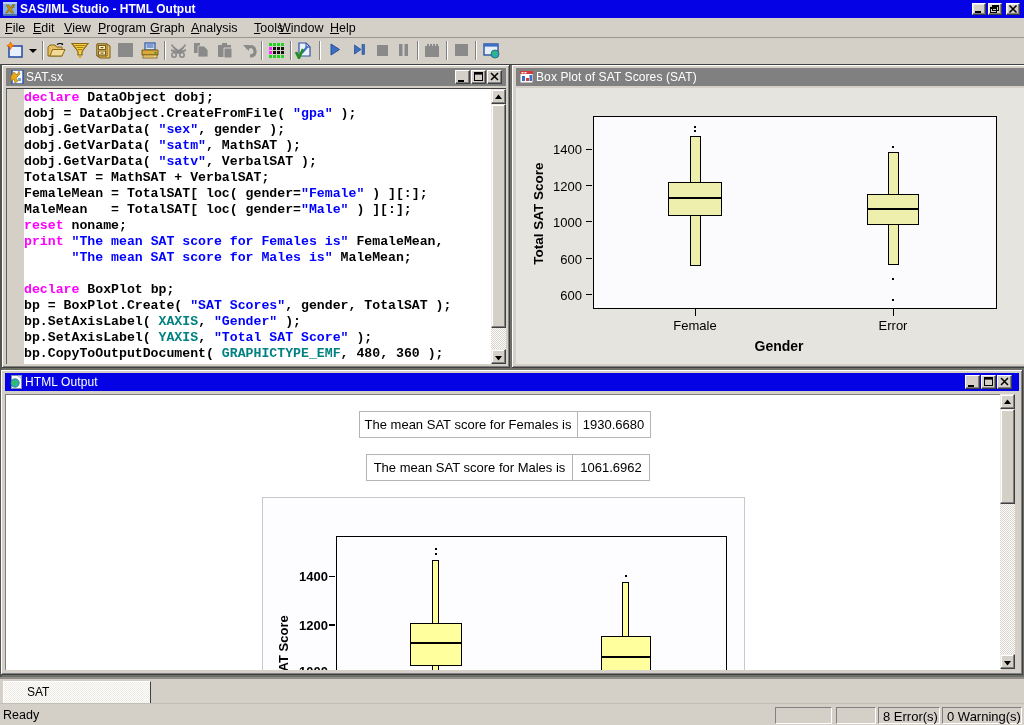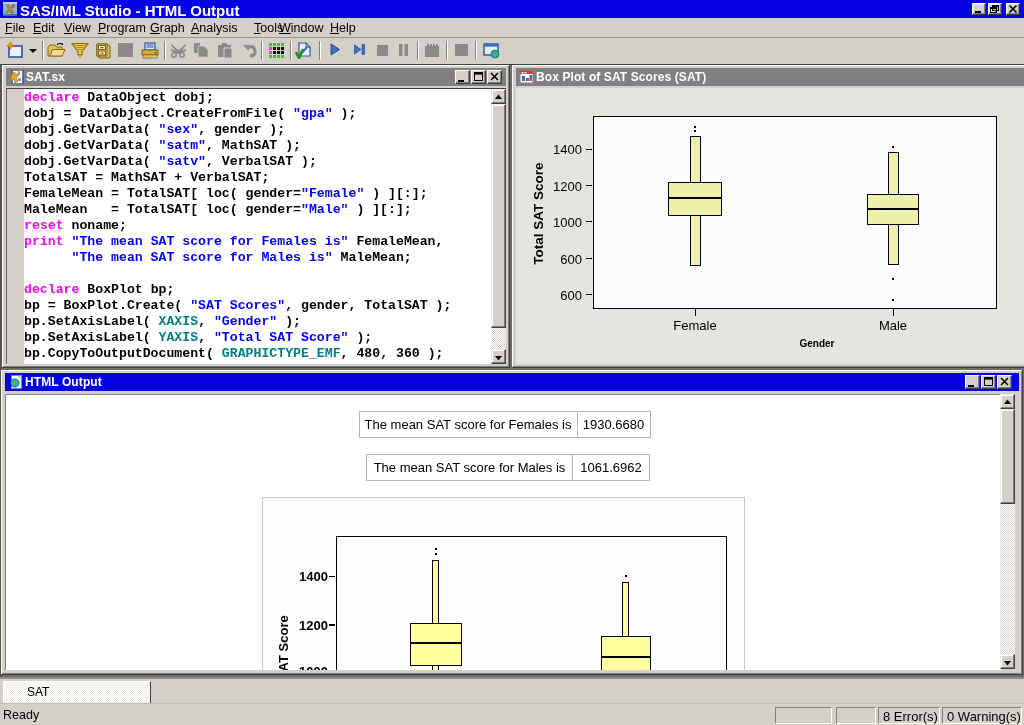--- a/index.html
+++ b/index.html
@@ -1,31 +1,31 @@
 <!DOCTYPE html>
 <html><head><meta charset="utf-8"><title>SAS/IML Studio - HTML Output</title>
 <style>
 *{margin:0;padding:0;box-sizing:border-box}
 html,body{width:1024px;height:725px;overflow:hidden}
 body{position:relative;background:#d4d0c8;font-family:"Liberation Sans",sans-serif}
 .abs{position:absolute}
 
 #titlebar{left:0;top:0;width:1024px;height:18px;background:#0502e6;color:#fff;font-weight:bold;font-size:13px}
-#titlebar .txt{left:20px;top:2px;letter-spacing:0;font-size:15px}
+#titlebar .txt{left:20px;top:2px;letter-spacing:0;font-size:12px}
 .capbtn{position:absolute;background:#d4d0c8;border:1px solid;border-color:#fff #404040 #404040 #fff;box-shadow:inset -1px -1px 0 #808080,inset 1px 1px 0 #ecebe5}
 #menubar{left:0;top:18px;width:1024px;height:20px;background:#d4d0c8;border-bottom:1px solid #9a968e;font-size:12.5px;color:#000}
 #menubar span{position:absolute;top:3px}
 #menubar u{text-decoration:underline;text-underline-offset:1px}
 #toolbar{left:0;top:39px;width:1024px;height:25px;background:#d4d0c8}
 .tsep{position:absolute;top:2px;width:2px;height:19px;border-left:1px solid #808080;border-right:1px solid #fff}
 .ticon{position:absolute;top:3px}
 
 #mdi{left:0;top:64px;width:1024px;height:613px;background:#6e6e68;border-top:1px solid #404040;border-left:2px solid #55554f}
 .win{position:absolute;background:#d4d0c8;box-shadow:inset -1px -1px #404040,inset 1px 1px #fff,inset -2px -2px #808080,inset 2px 2px #d4d0c8}
-.wtitle{position:absolute;left:4px;right:4px;top:3px;height:18px;background:#808080;color:#fff;font-weight:bold;font-size:12px}
+.wtitle{position:absolute;left:4px;right:4px;top:3px;height:18px;background:#808080;color:#fff;font-weight:normal;font-size:12px}
 .wtitle.active{background:#0502e6}
 .wtitle .txt{position:absolute;left:20px;top:2px;white-space:nowrap;letter-spacing:0.1px}
 .wbtn{position:absolute;top:2px;width:15px;height:14px;background:#d4d0c8;border:1px solid;border-color:#fff #404040 #404040 #fff;box-shadow:inset -1px -1px 0 #808080}
 .wicon{position:absolute;left:4px;top:2px}
 
 .sb{position:absolute;background-image:conic-gradient(#fff 25%,#d6d2ca 0 50%,#fff 0 75%,#d6d2ca 0);background-size:2px 2px}
 .sbtn{position:absolute;left:0;width:15px;height:15px;background:#d4d0c8;border:1px solid;border-color:#ecebe5 #404040 #404040 #ecebe5;box-shadow:inset -1px -1px 0 #808080,inset 1px 1px 0 #fff}
 .sthumb{position:absolute;left:0;width:15px;background:#d4d0c8;border:1px solid;border-color:#ecebe5 #404040 #404040 #ecebe5;box-shadow:inset -1px -1px 0 #808080,inset 1px 1px 0 #fff}
 
 #editor{position:absolute;left:4px;top:23px;right:4px;bottom:4px;background:#fff;border-top:1px solid #404040;border-left:1px solid #606060}
@@ -312,22 +312,22 @@
       <div class="dot" style="left:178px;top:41.5px"></div>
       <div class="box" style="left:372px;top:63.5px;width:10.5px;height:113px"></div>
       <div class="box" style="left:350.5px;top:105.5px;width:52.5px;height:31px"></div>
       <div class="med" style="left:351.5px;top:119.5px;width:50.5px;height:2.5px"></div>
       <div class="dot" style="left:376px;top:58px"></div>
       <div class="dot" style="left:376px;top:189.5px"></div>
       <div class="dot" style="left:376px;top:211px"></div>
       <div class="xtick" style="left:179px;top:221px"></div>
       <div class="xtick" style="left:377px;top:221px"></div>
       <div class="abs" style="left:149px;top:229.5px;width:60px;text-align:center;font-size:13px">Female</div>
-      <div class="abs" style="left:347px;top:229.5px;width:60px;text-align:center;font-size:13px">Male</div>
-      <div class="abs" style="left:238.5px;top:250px;width:80px;text-align:right;font-weight:bold;font-size:10px">Gender</div>
+      <div class="abs" style="left:347px;top:229.5px;width:60px;text-align:center;font-size:13px">Error</div>
+      <div class="abs" style="left:238.5px;top:250px;width:80px;text-align:left;font-weight:bold;font-size:14px">Gender</div>
     </div>
   </div>
 
   <div class="win" id="win-html" style="left:-1px;top:305px;width:1022px;height:305px">
     <div class="wtitle active">
         <span class="txt">HTML Output</span>
       <svg class="wicon" width="14" height="14">
           <rect x="2.5" y="0.5" width="10" height="13" fill="#fdfdfd" stroke="#7a8eb0" stroke-width="1"></rect>
           <path d="M8.5 0.5 L12.5 0.5 L12.5 3.5 L8.5 0.5" fill="#dfe6f2" stroke="#7a8eb0" stroke-width="0.7"></path>
           <circle cx="6" cy="8" r="4.2" fill="#35a8dc" stroke="#1b6f3a" stroke-width="0.7"></circle>

